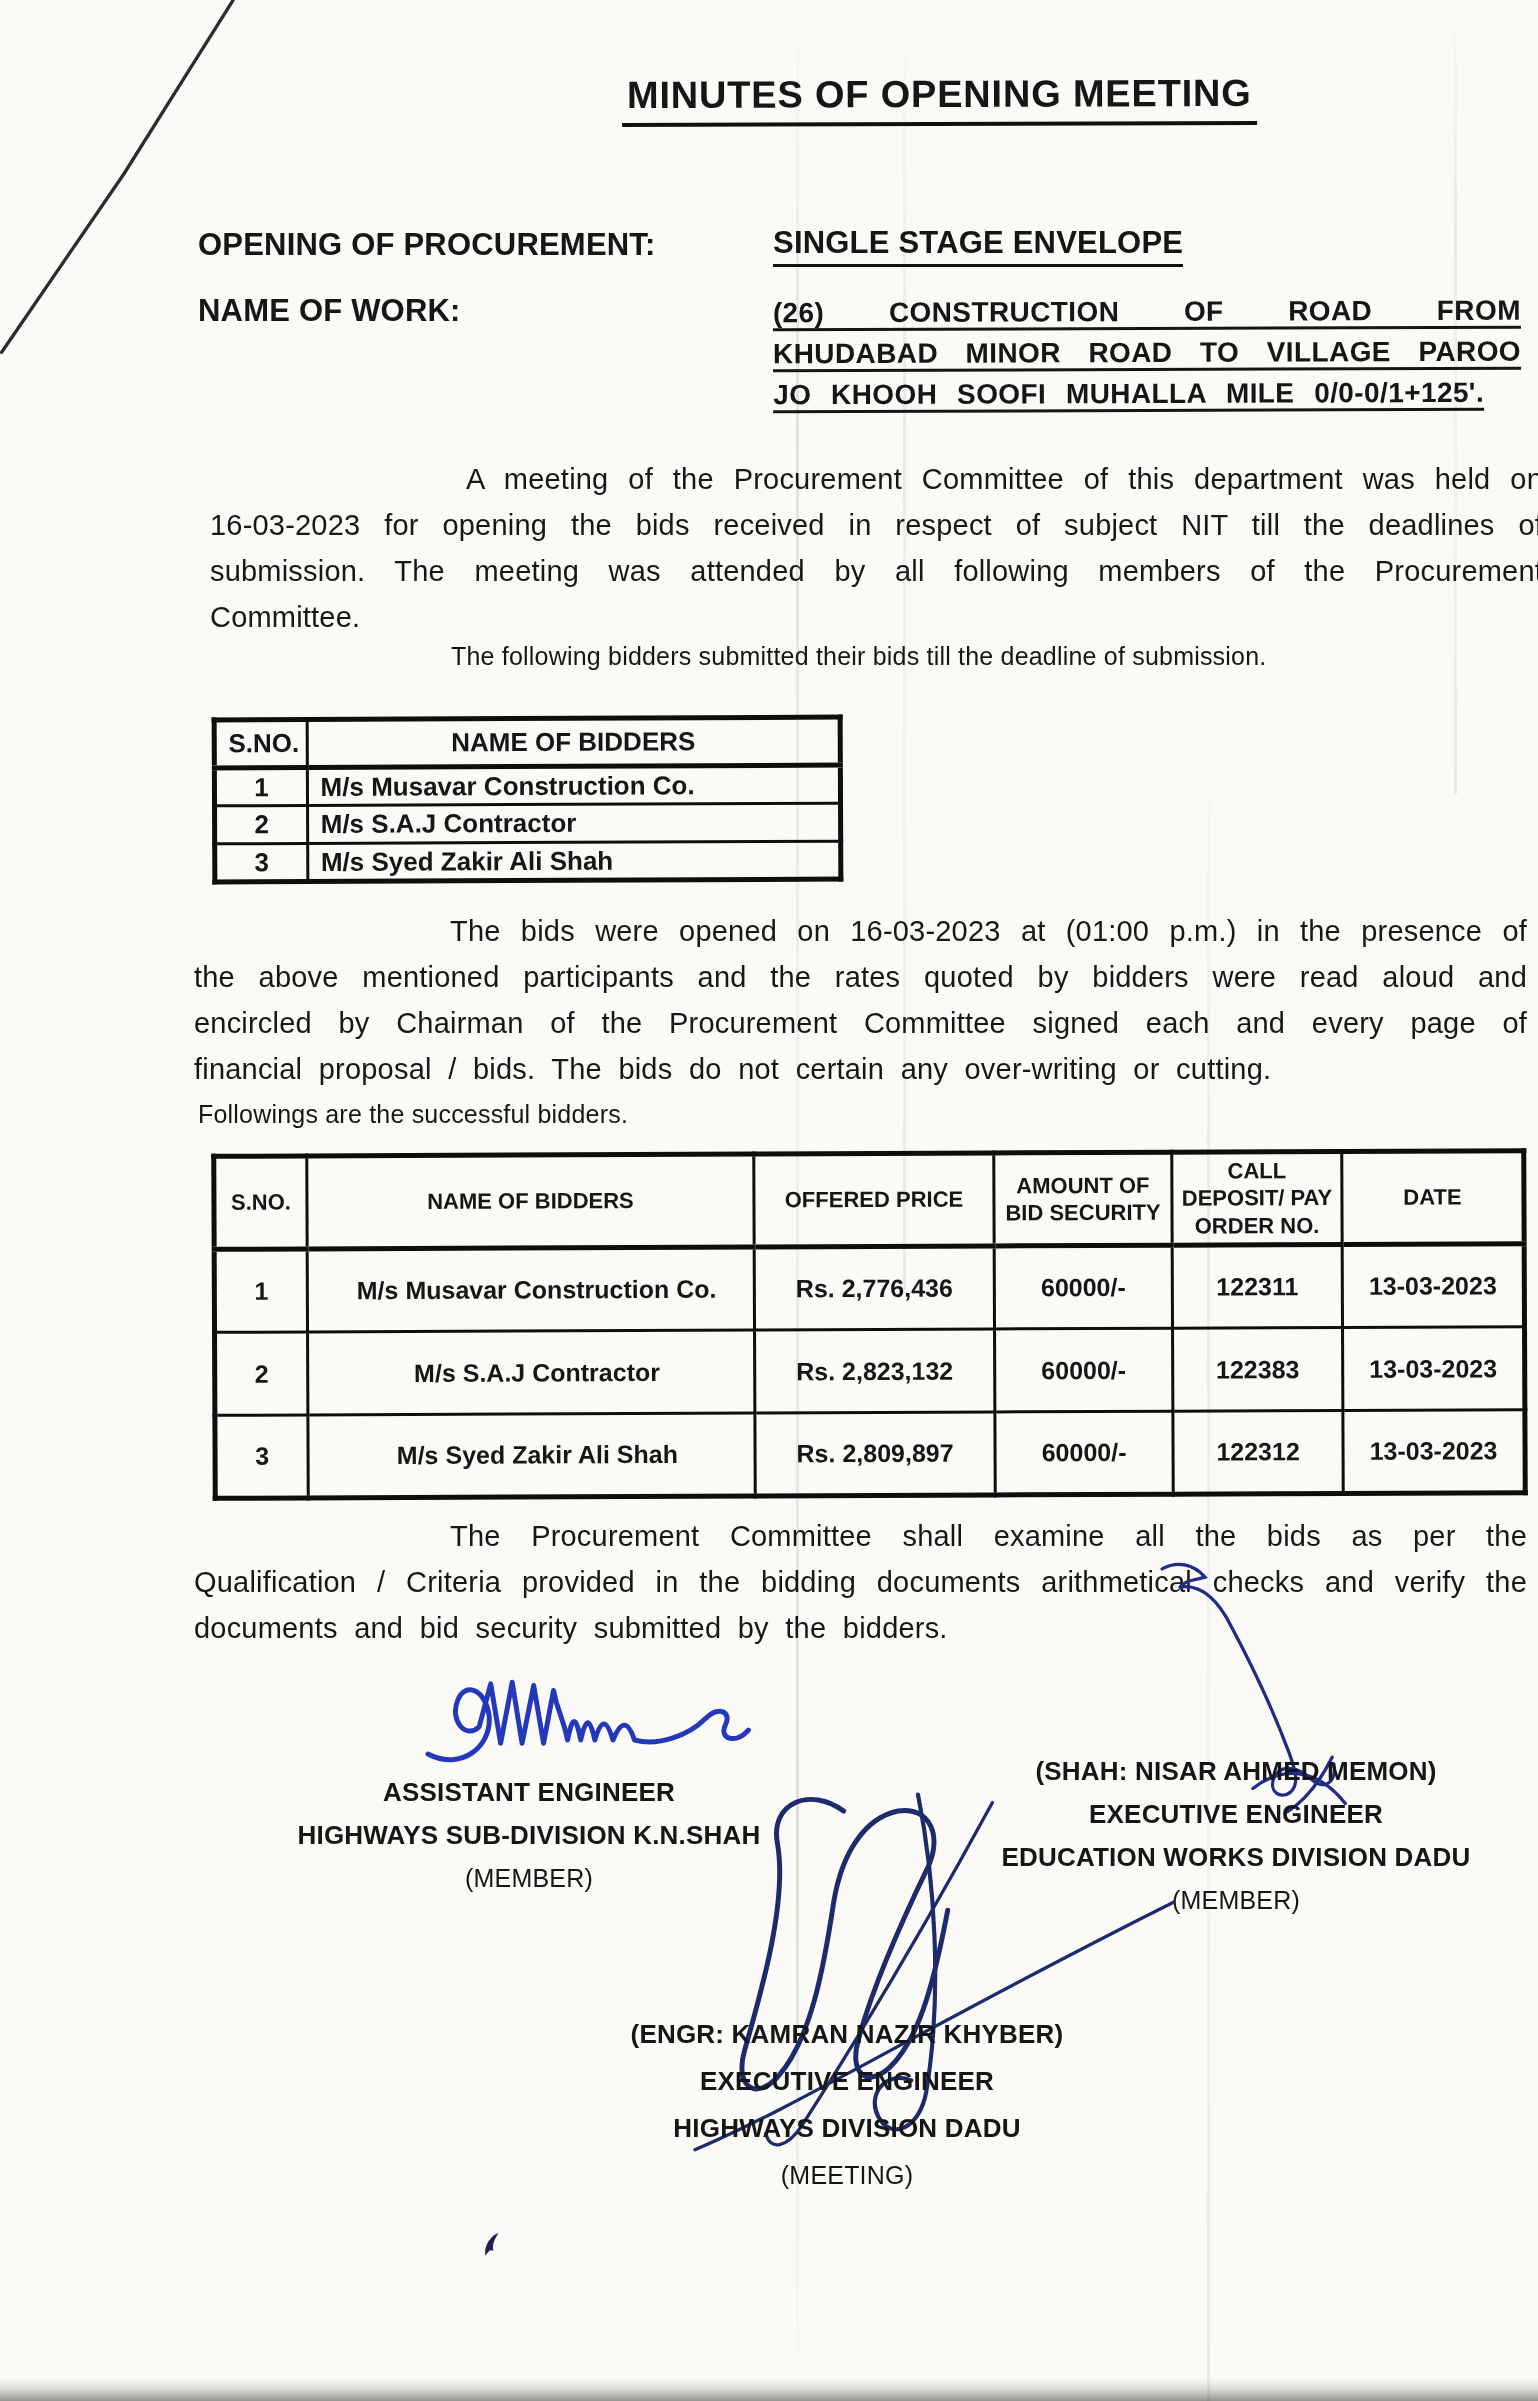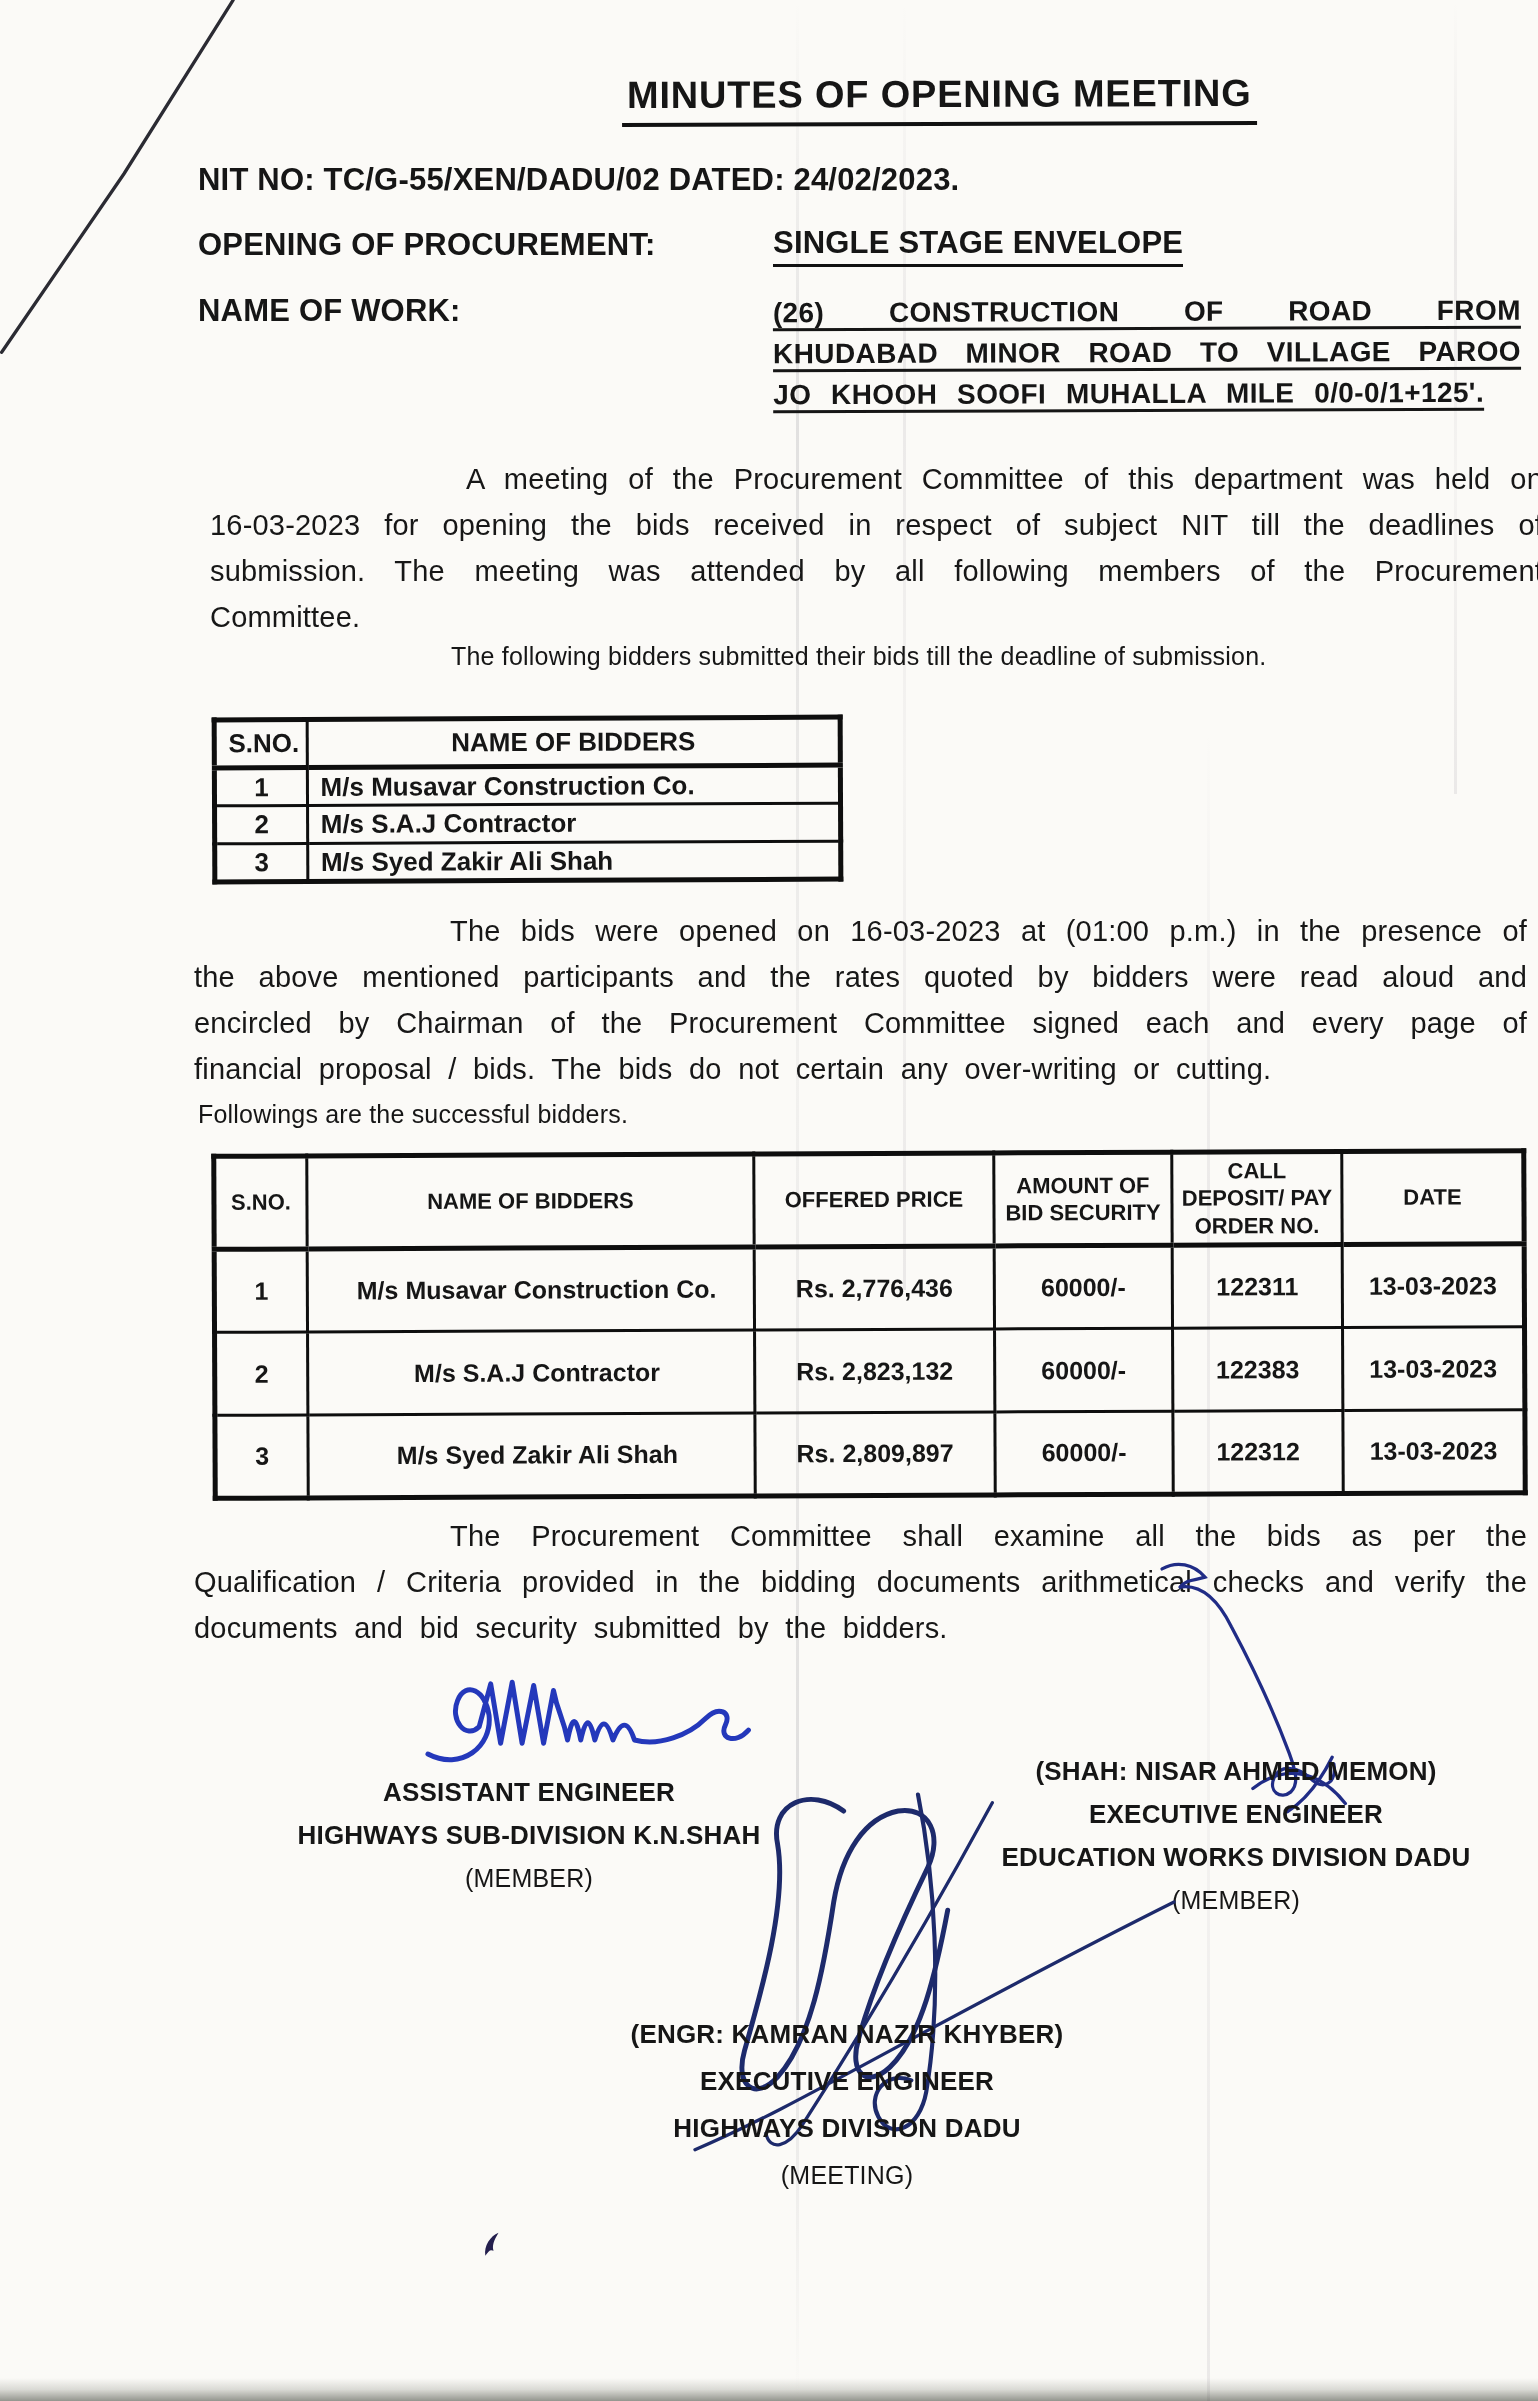--- a/index.html
+++ b/index.html
@@ -93,21 +93,20 @@
 
   <div class="streak streak-a" style="left:796px;top:0;height:2401px;"></div>
   <div class="streak streak-b" style="left:903px;top:0;height:1290px;"></div>
   <div class="streak streak-b" style="left:1207px;top:728px;height:1674px;"></div>
   <div class="streak streak-b" style="left:1454px;top:0;height:794px;"></div>
 
   <div class="abs doc-title">
     <span>MINUTES OF OPENING MEETING</span>
   </div>
 
-  <div class="abs meta-label" style="left:198px;top:162px;width:1158px;">NIT NO: TC/G-55/XEN/DADU/02 DATED: 24/02/2023.</div>
 
   <div class="abs meta-label" style="left:198px;top:227px;">OPENING OF PROCUREMENT:</div>
   <div class="abs meta-label" style="left:773px;top:225px;">
     <span class="underline-val">SINGLE STAGE ENVELOPE</span>
   </div>
 
   <div class="abs meta-label" style="left:198px;top:293px;">NAME OF WORK:</div>
   <div class="abs work-value" style="left:773px;top:291px;width:748px;">(26) CONSTRUCTION OF ROAD FROM KHUDABAD MINOR ROAD TO VILLAGE PAROO JO KHOOH SOOFI MUHALLA MILE 0/0-0/1+125'.</div>
 
   <div class="abs para indent" style="left:210px;top:456px;width:1333px;">A meeting of the Procurement Committee of this department was held on 16-03-2023 for opening the bids received in respect of subject NIT till the deadlines of submission. The meeting was attended by all following members of the Procurement Committee.</div>

